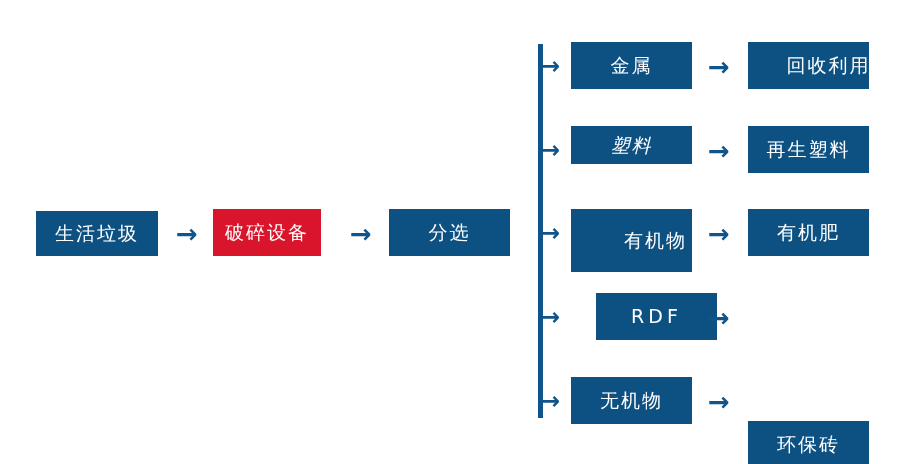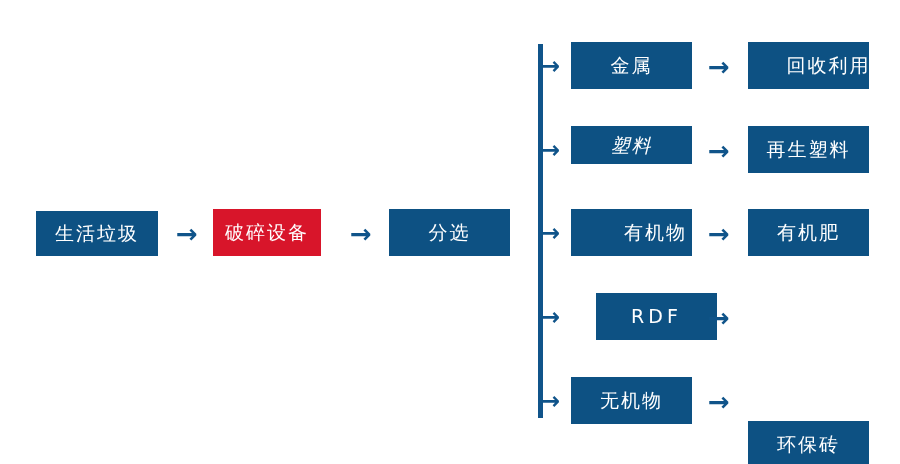--- a/index.html
+++ b/index.html
@@ -90,21 +90,21 @@
   <div class="node blue" style="left:571px; top:42px; width:121px; height:47px;">金属</div>
   <div class="arrow" style="left:700px; top:51px; width:38px; height:32px;">→</div>
   <div class="node blue" style="left:748px; top:42px; width:121px; height:47px;padding-left:40px;">回收利用</div>
 
   <div class="branch-arrow" style="left:540px; top:134px; width:32px; height:32px;">→</div>
   <div class="node blue" style="left:571px; top:126px; width:121px; height:38px;font-style:italic;">塑料</div>
   <div class="arrow" style="left:700px; top:135px; width:38px; height:32px;">→</div>
   <div class="node blue" style="left:748px; top:126px; width:121px; height:47px;">再生塑料</div>
 
   <div class="branch-arrow" style="left:540px; top:217px; width:32px; height:32px;">→</div>
-  <div class="node blue" style="left:571px; top:209px; width:121px; height:47px;padding-left:48px;">有机物</div>
+  <div class="node blue" style="left:571px; top:209px; width:121px; height:63px;padding-left:48px;">有机物</div>
   <div class="arrow" style="left:700px; top:218px; width:38px; height:32px;">→</div>
   <div class="node blue" style="left:748px; top:209px; width:121px; height:47px;">有机肥</div>
 
   <div class="branch-arrow" style="left:540px; top:301px; width:32px; height:32px;">→</div>
   <div class="node blue latin" style="left:571px; top:293px; width:121px; height:47px;">RDF</div>
   <div class="arrow" style="left:700px; top:302px; width:38px; height:32px;">→</div>
 
   <div class="branch-arrow" style="left:540px; top:385px; width:32px; height:32px;">→</div>
   <div class="node blue" style="left:571px; top:377px; width:121px; height:47px;">无机物</div>
   <div class="arrow" style="left:700px; top:386px; width:38px; height:32px;">→</div>

